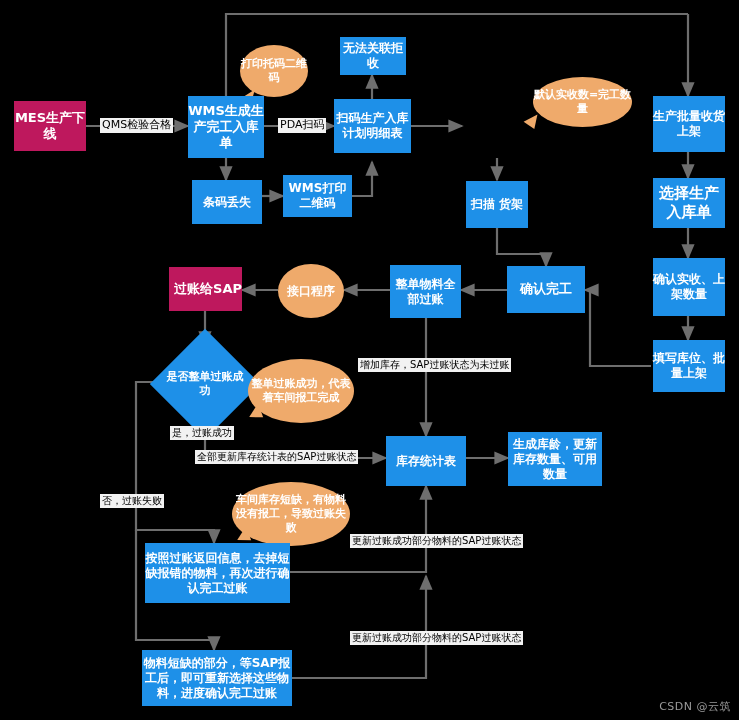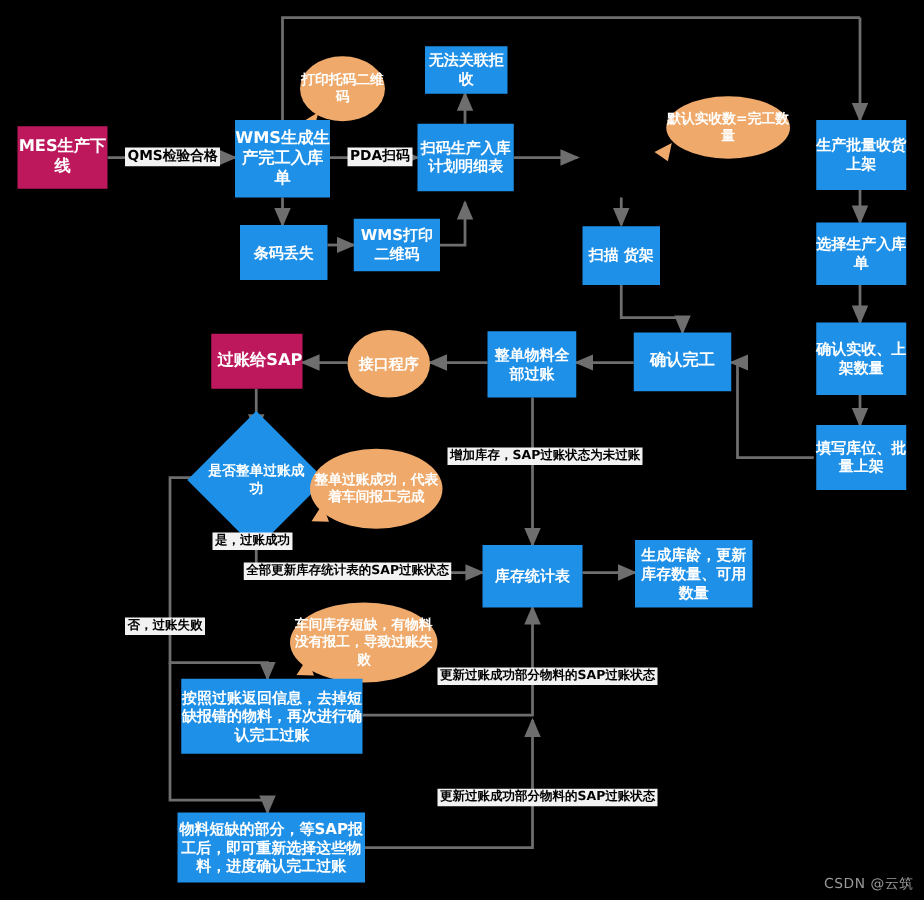--- a/index.html
+++ b/index.html
@@ -65,21 +65,21 @@
   }
   .callout-tail {
     position: absolute;
     width: 0; height: 0;
     z-index: 2;
   }
   .edge-label {
     position: absolute;
     background: #f2f2f2;
     color: #000000;
-    font-weight: bold;
+    font-weight: normal;
     padding: 1px 2px;
     white-space: nowrap;
     z-index: 4;
     line-height: 1.15;
   }
   .watermark {
     position: absolute;
     right: 8px;
     bottom: 6px;
     color: #9a9a9a;
@@ -193,21 +193,21 @@
   <div class="callout-tail" style="left:524px; top:113px; border-left:12px solid #EFAA6B; border-top:5px solid transparent; border-bottom:10px solid transparent; transform:rotate(192deg);"></div>
 
   <div class="node process" style="left:466px; top:181px; width:62px; height:47px; font-size:12px;">
     <span>扫描 货架</span>
   </div>
 
   <div class="node process" style="left:653px; top:96px; width:72px; height:56px; font-size:12px;">
     <span>生产批量收货上架</span>
   </div>
 
-  <div class="node process" style="left:653px; top:178px; width:72px; height:50px; font-size:12px;">
+  <div class="node process" style="left:653px; top:178px; width:72px; height:50px; font-size:15px;">
     <span>选择生产入库单</span>
   </div>
 
   <div class="node process" style="left:653px; top:258px; width:72px; height:58px; font-size:12px;">
     <span>确认实收、上架数量</span>
   </div>
 
   <div class="node process" style="left:653px; top:340px; width:72px; height:52px; font-size:12px;">
     <span>填写库位、批量上架</span>
   </div>

